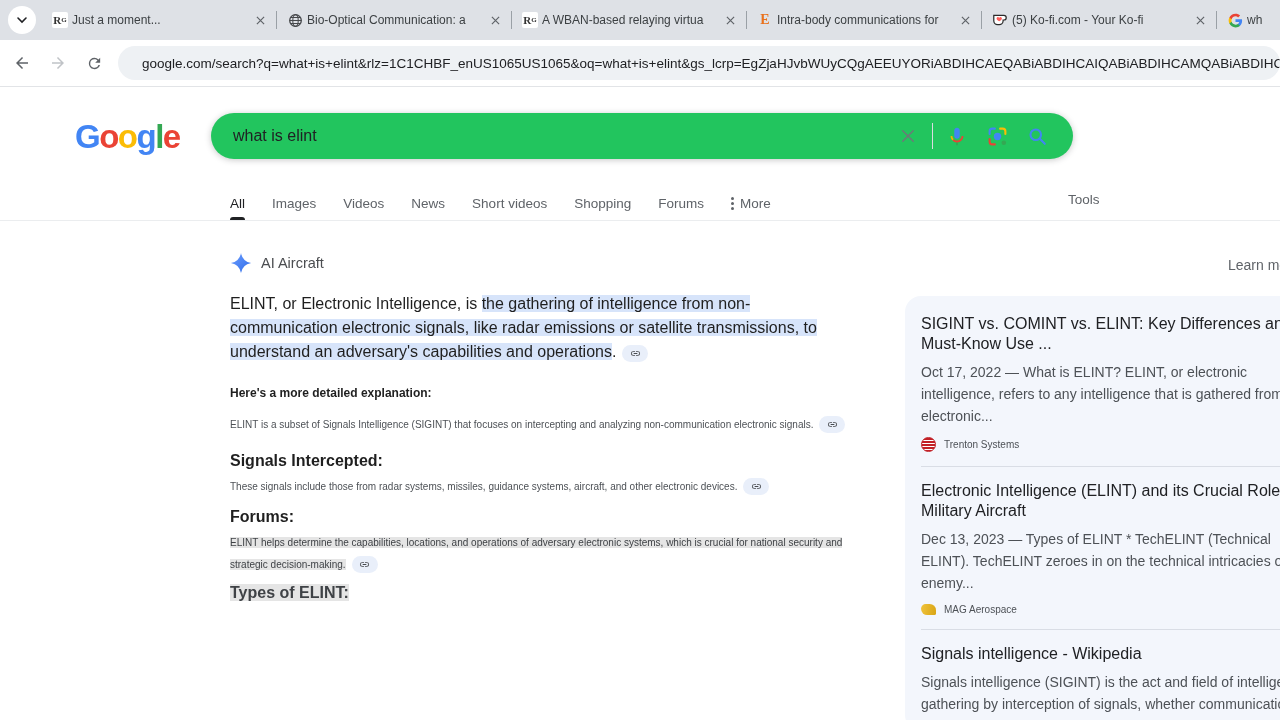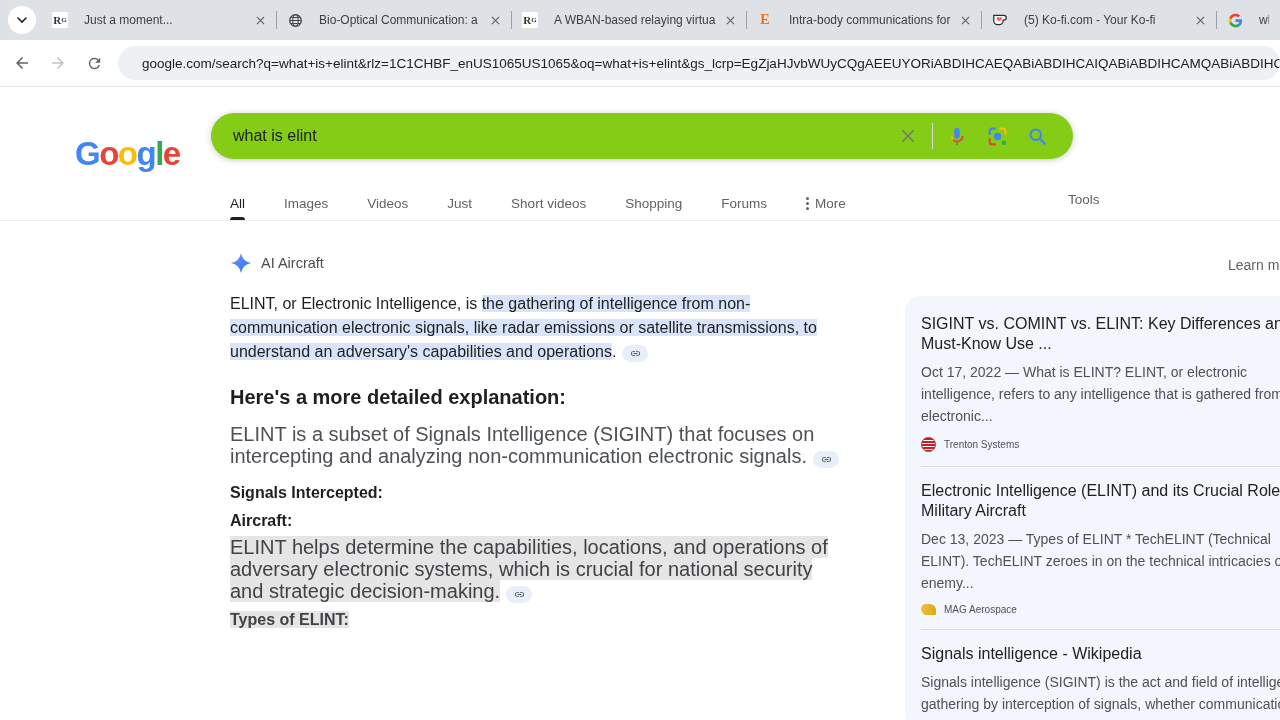--- a/index.html
+++ b/index.html
@@ -9,77 +9,77 @@
   
   .tabstrip { position:absolute; left:0; top:0; width:1280px; height:40px;
     background:#dee1e6; display:flex; align-items:center; }
   .tabsearch { width:28px; height:28px; border-radius:50%; background:#fff;
     margin-left:8px; display:flex; align-items:center; justify-content:center; flex:none; }
   .tabs { display:flex; align-items:center; margin-left:6px; height:40px; }
   .tab { width:234px; height:40px; display:flex; align-items:center; padding:0 8px 0 10px;
     flex:none; }
   .tab .fav { width:16px; height:16px; flex:none; display:flex; align-items:center;
     justify-content:center; }
-  .tab .t-title { font-size:12px; color:#3c4043; margin-left:16px; flex:1;
+  .tab .t-title { font-size:12px; color:#3c4043; margin-left:4px; flex:1;
     white-space:nowrap; overflow:hidden; }
   .tab .t-close { width:16px; height:16px; flex:none; display:flex; align-items:center;
     justify-content:center; border-radius:50%; }
   .tabsep { width:1px; height:18px; background:#9aa0a6; flex:none; }
   .fav-rg { background:#fff; border-radius:2px; font-family:"Liberation Serif",serif;
     font-size:11px; font-weight:bold; color:#333; line-height:1; }
   .fav-rg sup { font-size:7px; }
   .fav-e { font-family:"Liberation Serif",serif; font-size:14px; font-weight:bold; color:#e9711c; }
 
   
   .toolbar { position:absolute; left:0; top:40px; width:1280px; height:47px; background:#fff;
     border-bottom:1px solid #e2e4e7; display:flex; align-items:center; }
   .navbtn { width:28px; height:28px; display:flex; align-items:center; justify-content:center;
     margin-left:8px; border-radius:50%; flex:none; }
   .omnibox { height:34px; background:#eef1f4; border-radius:17px; margin-left:10px;
     width:1170px; display:flex; align-items:center; padding:0 14px; overflow:hidden; }
   .omnibox .url { font-size:13.5px; color:#202124; margin-left:10px; white-space:nowrap; }
 
   
-  .logo { position:absolute; left:75px; top:135px; font-size:33px; font-weight:bold;
+  .logo { position:absolute; left:75px; top:118px; font-size:33px; font-weight:bold;
     letter-spacing:-1.5px; }
   .logo span { display:inline-block; }
   .lg-b{color:#4285F4}.lg-r{color:#EA4335}.lg-y{color:#FBBC05}.lg-g{color:#34A853}
   .searchbox { position:absolute; left:211px; top:113px; width:862px; height:46px;
-    background:#84cc16; border-radius:23px; box-shadow:0 1px 6px rgba(32,33,36,.25);
+    background:#22c55e; border-radius:23px; box-shadow:0 1px 6px rgba(32,33,36,.25);
     display:flex; align-items:center; padding:0 16px 0 22px; }
   .searchbox .query { flex:1; font-size:16px; color:#202124; }
   .sb-ic { width:40px; height:40px; display:flex; align-items:center; justify-content:center;
     flex:none; }
   .sb-div { width:1px; height:26px; background:#dadce0; margin:0 4px; flex:none; }
 
   
   .resnav { position:absolute; left:230px; top:186px; height:34px; display:flex;
-    align-items:center; gap:39px; }
+    align-items:center; gap:27px; }
   .resnav .item { font-size:13.5px; color:#5f6368; position:relative; height:34px;
     display:flex; align-items:center; gap:6px; }
   .resnav .item.active { color:#202124; }
   .resnav .item.active::after { content:""; position:absolute; left:0; right:0; bottom:0;
     height:3px; background:#202124; border-radius:3px 3px 0 0; }
   .kebab { display:inline-flex; flex-direction:column; gap:2px; }
   .kebab i { width:3px; height:3px; border-radius:50%; background:#5f6368; }
   .tools { position:absolute; left:1035px; top:192px; font-size:13.5px; color:#5f6368;margin-left:33px; }
   .navline { position:absolute; left:0; top:220px; width:1280px; height:1px; background:#ebedef; }
 
   
   .ai-col { position:absolute; left:230px; top:252px; width:618px; }
   .ai-head { display:flex; align-items:center; gap:9px; }
   .ai-head .lbl { font-size:14.5px; color:#4b4d50; }
   .ai-intro { margin-top:18px; font-size:16px; line-height:24px; color:#1f1f1f; }
   .hl-blue { background:#d7e4fa; }
   .hl-gray { background:#e5e5e5; color:#3f4246; }
   .chip { display:inline-flex; align-items:center; justify-content:center; width:26px;
     height:17px; border-radius:9px; background:#e9effa; vertical-align:-2px; margin-left:6px; }
-  .detail-h { margin-top:22px; font-size:20px; font-weight:bold; color:#1f1f1f; }
+  .detail-h { margin-top:22px; font-size:12px; font-weight:bold; color:#1f1f1f; }
   .sec-t { font-size:16px; font-weight:bold; color:#1f1f1f; }
-  .sec-b { margin-top:6px; font-size:20px; line-height:22px; color:#4d5156; }
+  .sec-b { margin-top:6px; font-size:10px; line-height:22px; color:#4d5156; }
   .mt14{margin-top:14px}.mt16{margin-top:16px}.mt10{margin-top:10px}.mt8{margin-top:8px}
 
   
   .learnmore { position:absolute; left:1228px; top:257px; font-size:14px; color:#5f6368;
     white-space:nowrap; }
   .sidecards { position:absolute; left:905px; top:296px; width:430px; background:#f3f6fc;
     border-radius:16px; padding:18px 16px 16px 16px; }
   .scard .s-title { font-size:16px; line-height:20px; color:#202124; }
   .scard .s-snip { margin-top:7px; font-size:14px; line-height:22px; color:#4d5156;
     white-space:normal; }
@@ -250,21 +250,21 @@
   <span class="item active">
       <span>All</span>
     </span>
   <span class="item">
       <span>Images</span>
     </span>
   <span class="item">
       <span>Videos</span>
     </span>
   <span class="item">
-      <span>Just</span>
+      <span>News</span>
     </span>
   <span class="item">
       <span>Short videos</span>
     </span>
   <span class="item">
       <span>Shopping</span>
     </span>
   <span class="item">
       <span>Forums</span>
     </span>
@@ -305,24 +305,29 @@
   <div class="mt14">
     <p class="sec-b"><span>ELINT is a subset of Signals Intelligence (SIGINT) that focuses on intercepting and analyzing non-communication electronic signals.</span><span class="chip">
           <svg width="11" height="11" viewBox="0 0 24 24">
             <path d="M3.9 12c0-1.7 1.4-3.1 3.1-3.1h4V7H7a5 5 0 0 0 0 10h4v-1.9H7c-1.7 0-3.1-1.4-3.1-3.1zm4.1 1h8v-2H8v2zm9-6h-4v1.9h4c1.7 0 3.1 1.4 3.1 3.1s-1.4 3.1-3.1 3.1h-4V17h4a5 5 0 0 0 0-10z" fill="#474a4e"></path>
           </svg>
         </span></p>
   </div>
 
   <div class="mt16">
     <div class="sec-t">Signals Intercepted:</div>
+    <p class="sec-b"><span>These signals include those from radar systems, missiles, guidance systems, aircraft, and other electronic devices.</span><span class="chip">
+          <svg width="11" height="11" viewBox="0 0 24 24">
+            <path d="M3.9 12c0-1.7 1.4-3.1 3.1-3.1h4V7H7a5 5 0 0 0 0 10h4v-1.9H7c-1.7 0-3.1-1.4-3.1-3.1zm4.1 1h8v-2H8v2zm9-6h-4v1.9h4c1.7 0 3.1 1.4 3.1 3.1s-1.4 3.1-3.1 3.1h-4V17h4a5 5 0 0 0 0-10z" fill="#474a4e"></path>
+          </svg>
+        </span></p>
   </div>
 
   <div class="mt10">
-    <div class="sec-t">Aircraft:</div>
+    <div class="sec-t">Forums:</div>
     <p class="sec-b"><span class="hl-gray">ELINT helps determine the capabilities, locations, and operations of adversary electronic systems, which is crucial for national security and strategic decision-making.</span><span class="chip">
           <svg width="11" height="11" viewBox="0 0 24 24">
             <path d="M3.9 12c0-1.7 1.4-3.1 3.1-3.1h4V7H7a5 5 0 0 0 0 10h4v-1.9H7c-1.7 0-3.1-1.4-3.1-3.1zm4.1 1h8v-2H8v2zm9-6h-4v1.9h4c1.7 0 3.1 1.4 3.1 3.1s-1.4 3.1-3.1 3.1h-4V17h4a5 5 0 0 0 0-10z" fill="#474a4e"></path>
           </svg>
         </span></p>
   </div>
 
   <div class="mt8">
     <div class="sec-t"><span class="hl-gray">Types of ELINT:</span></div>
   </div>

